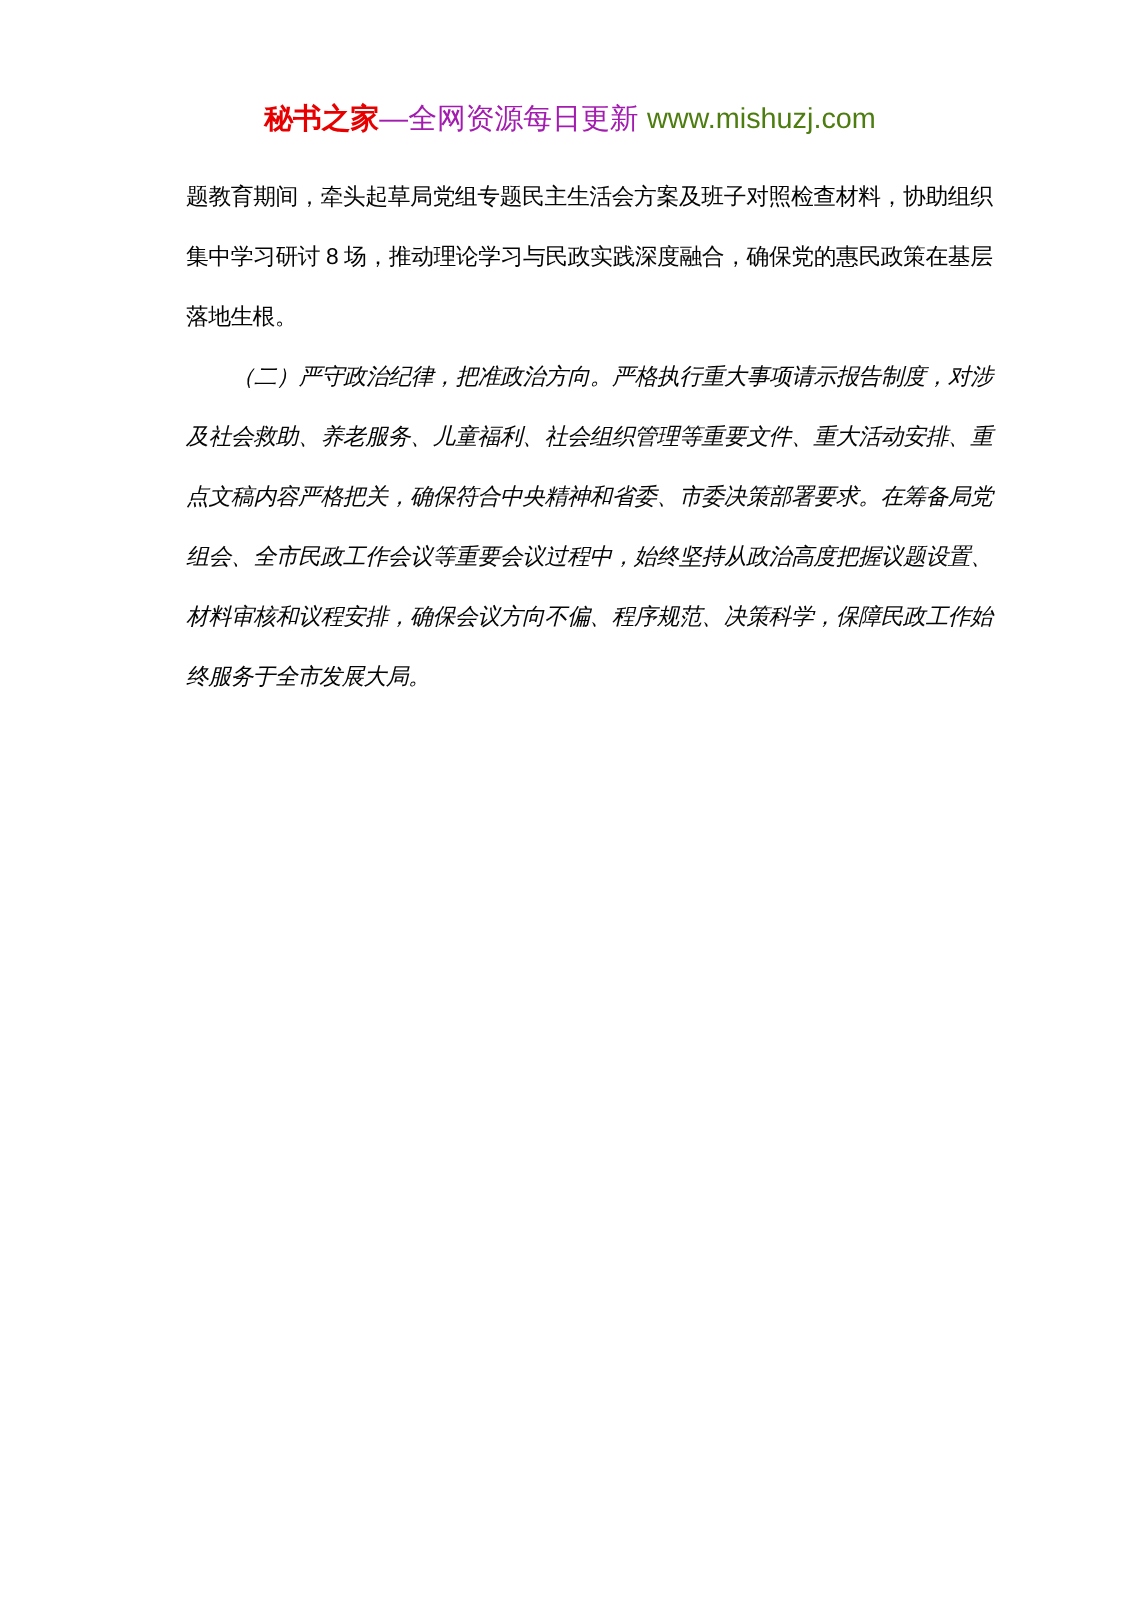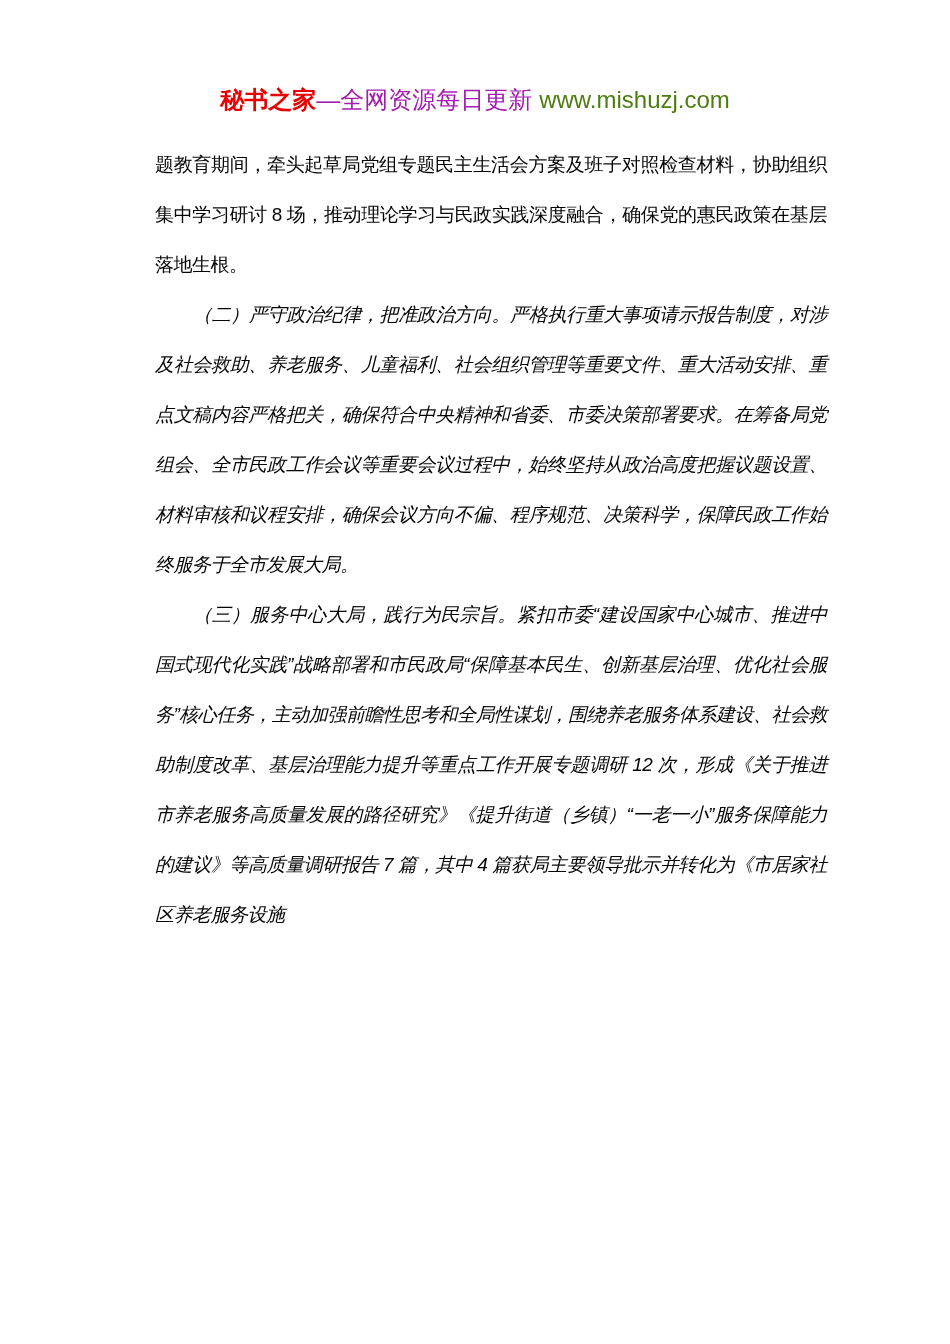--- a/index.html
+++ b/index.html
@@ -62,16 +62,15 @@
 
 <div class="page">
 
   <div class="header">
     <span class="brand">秘书之家</span><span class="tagline">—全网资源每日更新</span><a class="url" href="#">www.mishuzj.com</a>
   </div>
 
   <div class="content">
     <p class="para">题教育期间，牵头起草局党组专题民主生活会方案及班子对照检查材料，协助组织集中学习研讨 8 场，推动理论学习与民政实践深度融合，确保党的惠民政策在基层落地生根。</p>
     <p class="para indent">（二）严守政治纪律，把准政治方向。严格执行重大事项请示报告制度，对涉及社会救助、养老服务、儿童福利、社会组织管理等重要文件、重大活动安排、重点文稿内容严格把关，确保符合中央精神和省委、市委决策部署要求。在筹备局党组会、全市民政工作会议等重要会议过程中，始终坚持从政治高度把握议题设置、材料审核和议程安排，确保会议方向不偏、程序规范、决策科学，保障民政工作始终服务于全市发展大局。</p>
-    <p class="para indent">（三）服务中心大局，践行为民宗旨。紧扣市委“建设国家中心城市、推进中国式现代化实践”战略部署和市民政局“保障基本民生、创新基层治理、优化社会服务”核心任务，主动加强前瞻性思考和全局性谋划，围绕养老服务体系建设、社会救助制度改革、基层治理能力提升等重点工作开展专题调研 12 次，形成《关于推进市养老服务高质量发展的路径研究》《提升街道（乡镇）“一老一小”服务保障能力的建议》等高质量调研报告 7 篇，其中 4 篇获局主要领导批示并转化为《市居家社区养老服务设施</p>
   </div>
 
 </div>
 
 </body></html>

